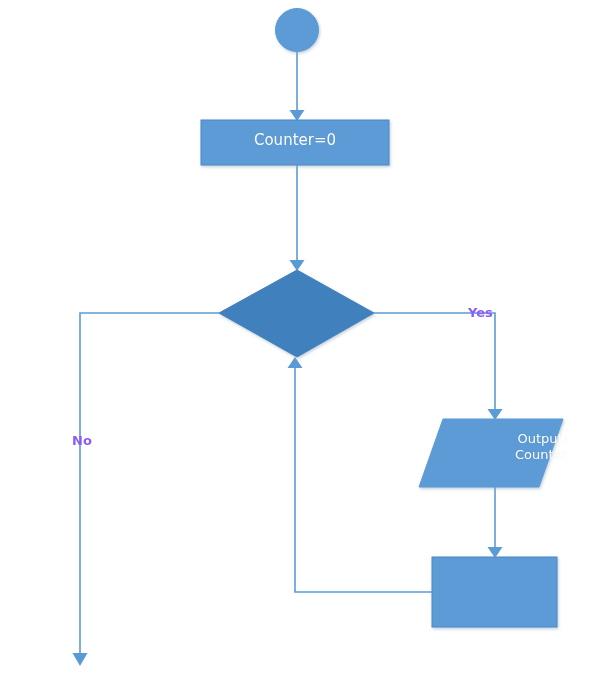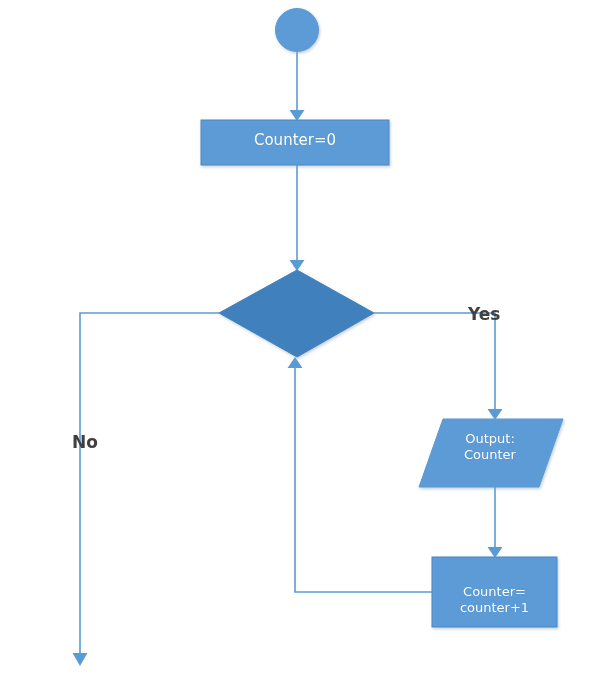--- a/index.html
+++ b/index.html
@@ -30,29 +30,29 @@
     color: #ffffff;
     font-family: "DejaVu Sans", sans-serif;
     text-align: center;
     line-height: 1.22;
     white-space: pre-line;
     pointer-events: none;
     text-shadow: 0 0 1px rgba(0,0,0,0.12);
   }
   .edge-label {
     position: absolute;
-    color: #404040;
+    color: #8b5cf6;
     font-family: "DejaVu Sans", sans-serif;
     font-weight: bold;
-    font-size: 17px;
+    font-size: 13px;
     line-height: 1;
   }
   #label-start-rect   { left: 201px; top: 131px; width: 188px; font-size: 15px; }
   #label-decision     { left: 219px; top: 305px; width: 155px; font-size: 14px; }
-  #label-output       { left: 440px; top: 431px; width: 100px; font-size: 13px; text-align: center; }
+  #label-output       { left: 467px; top: 431px; width: 100px; font-size: 13px; text-align: right; }
   #label-increment    { left: 432px; top: 584px; width: 125px; font-size: 13px; }
   #label-yes          { left: 468px; top: 306px; }
   #label-no           { left: 72px;  top: 434px; }
 </style>
 </head>
 <body>
 
 <div id="canvas">
 
   <svg id="flow-svg" viewBox="0 0 602 678">
@@ -108,19 +108,18 @@
 
     <rect x="432" y="557" width="125" height="70" fill="#5B9BD5" stroke="#4a86c8" stroke-width="1" filter="url(#soft-shadow)"></rect>
   </svg>
 
   <div class="shape-label" id="label-start-rect">Counter=0</div>
 
 
   <div class="shape-label" id="label-output">Output:
 Counter</div>
 
-  <div class="shape-label" id="label-increment">Counter= counter+1</div>
 
   <div class="edge-label" id="label-yes">Yes</div>
 
   <div class="edge-label" id="label-no">No</div>
 
 </div>
 
 </body></html>

